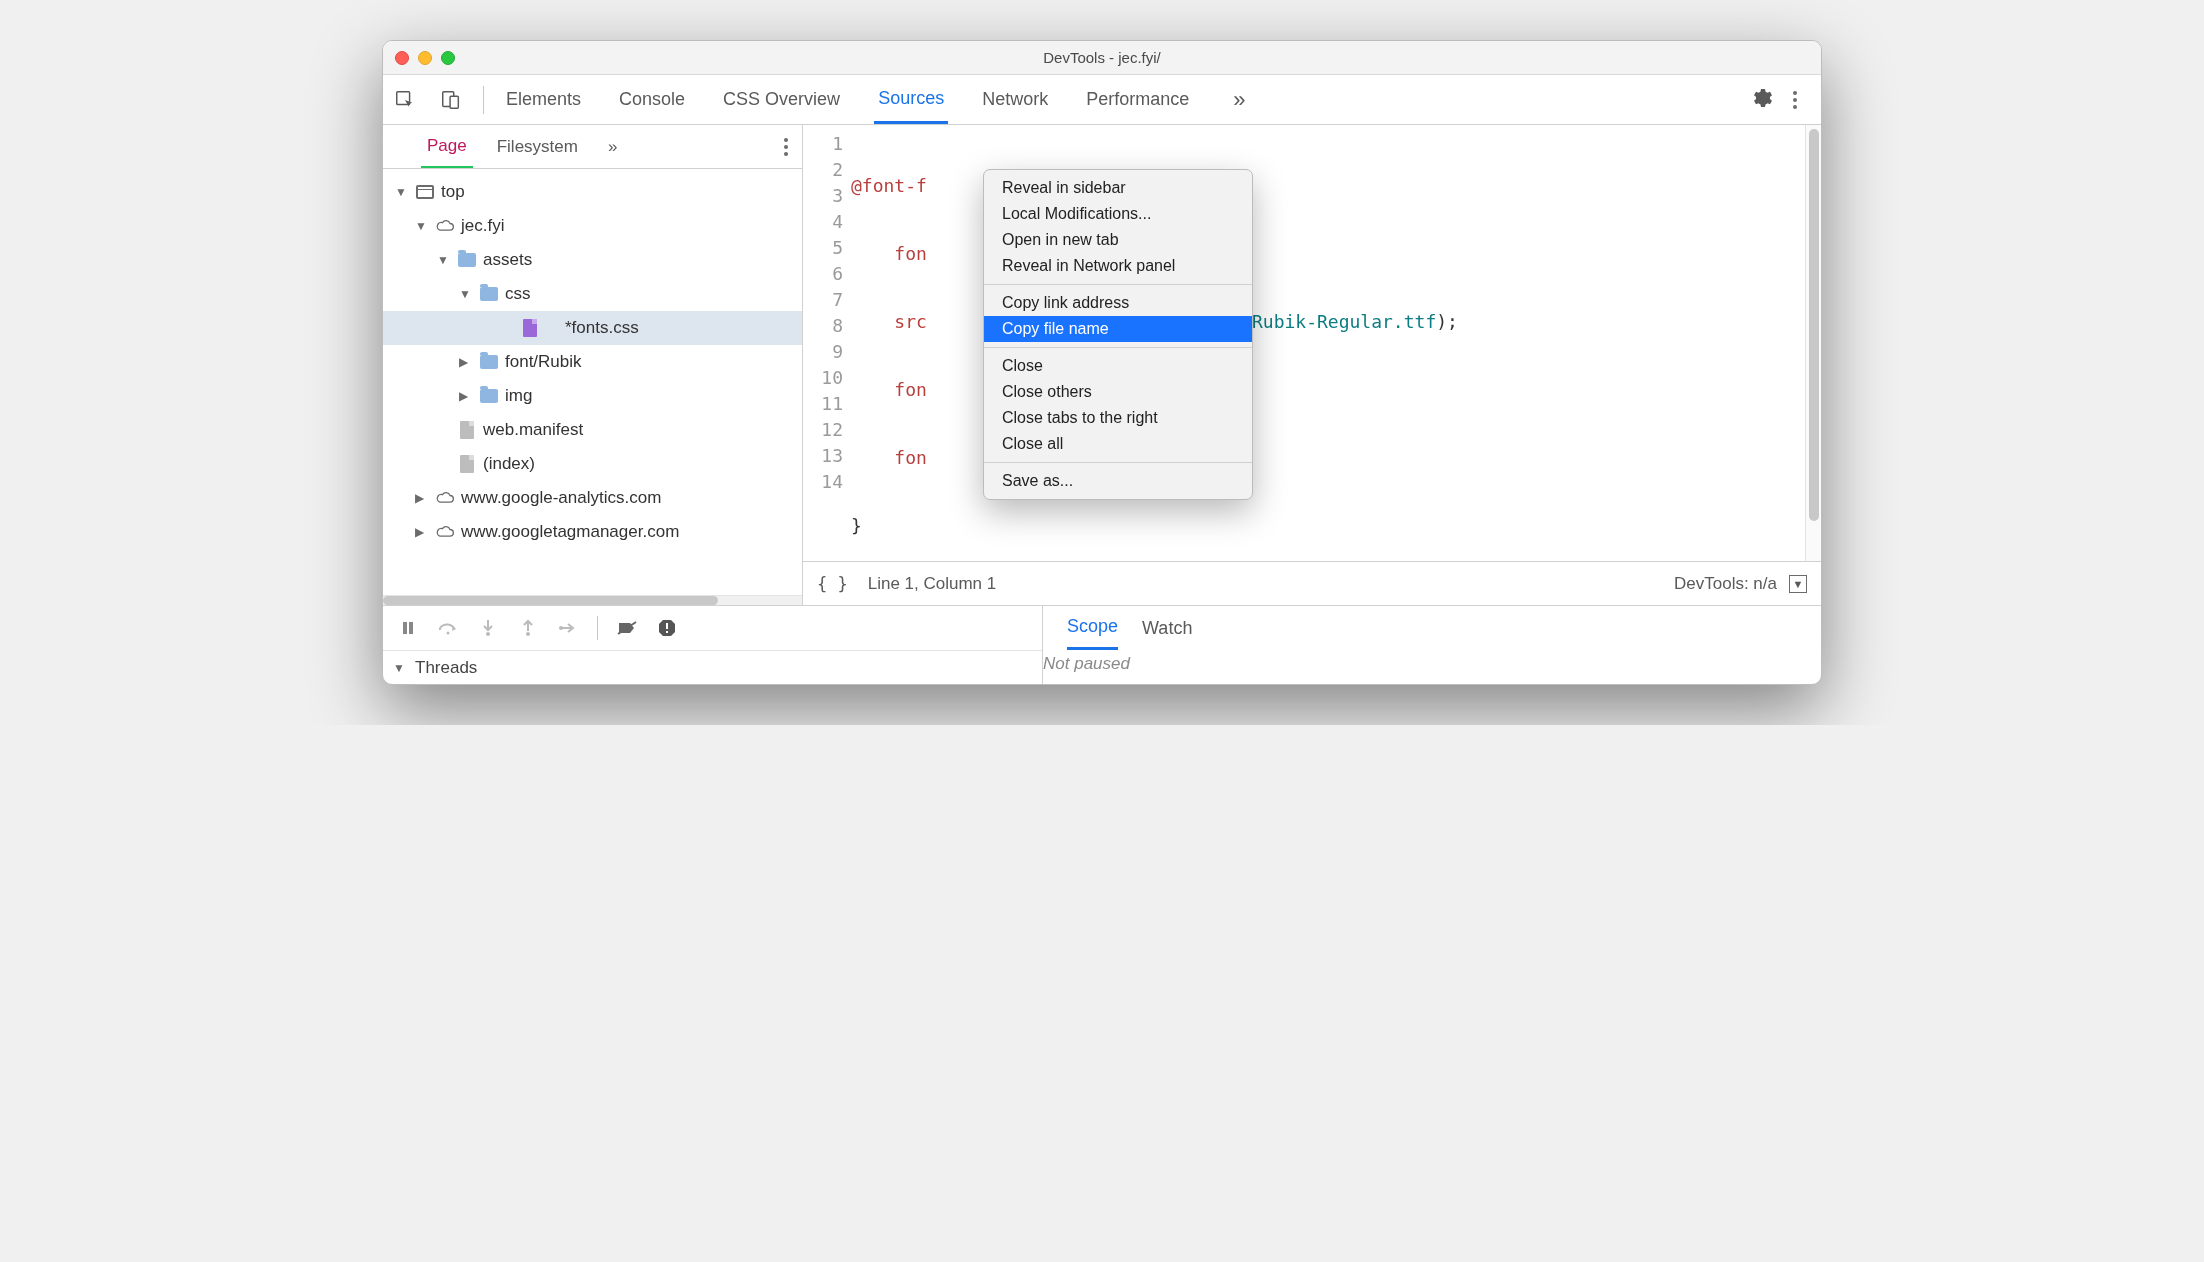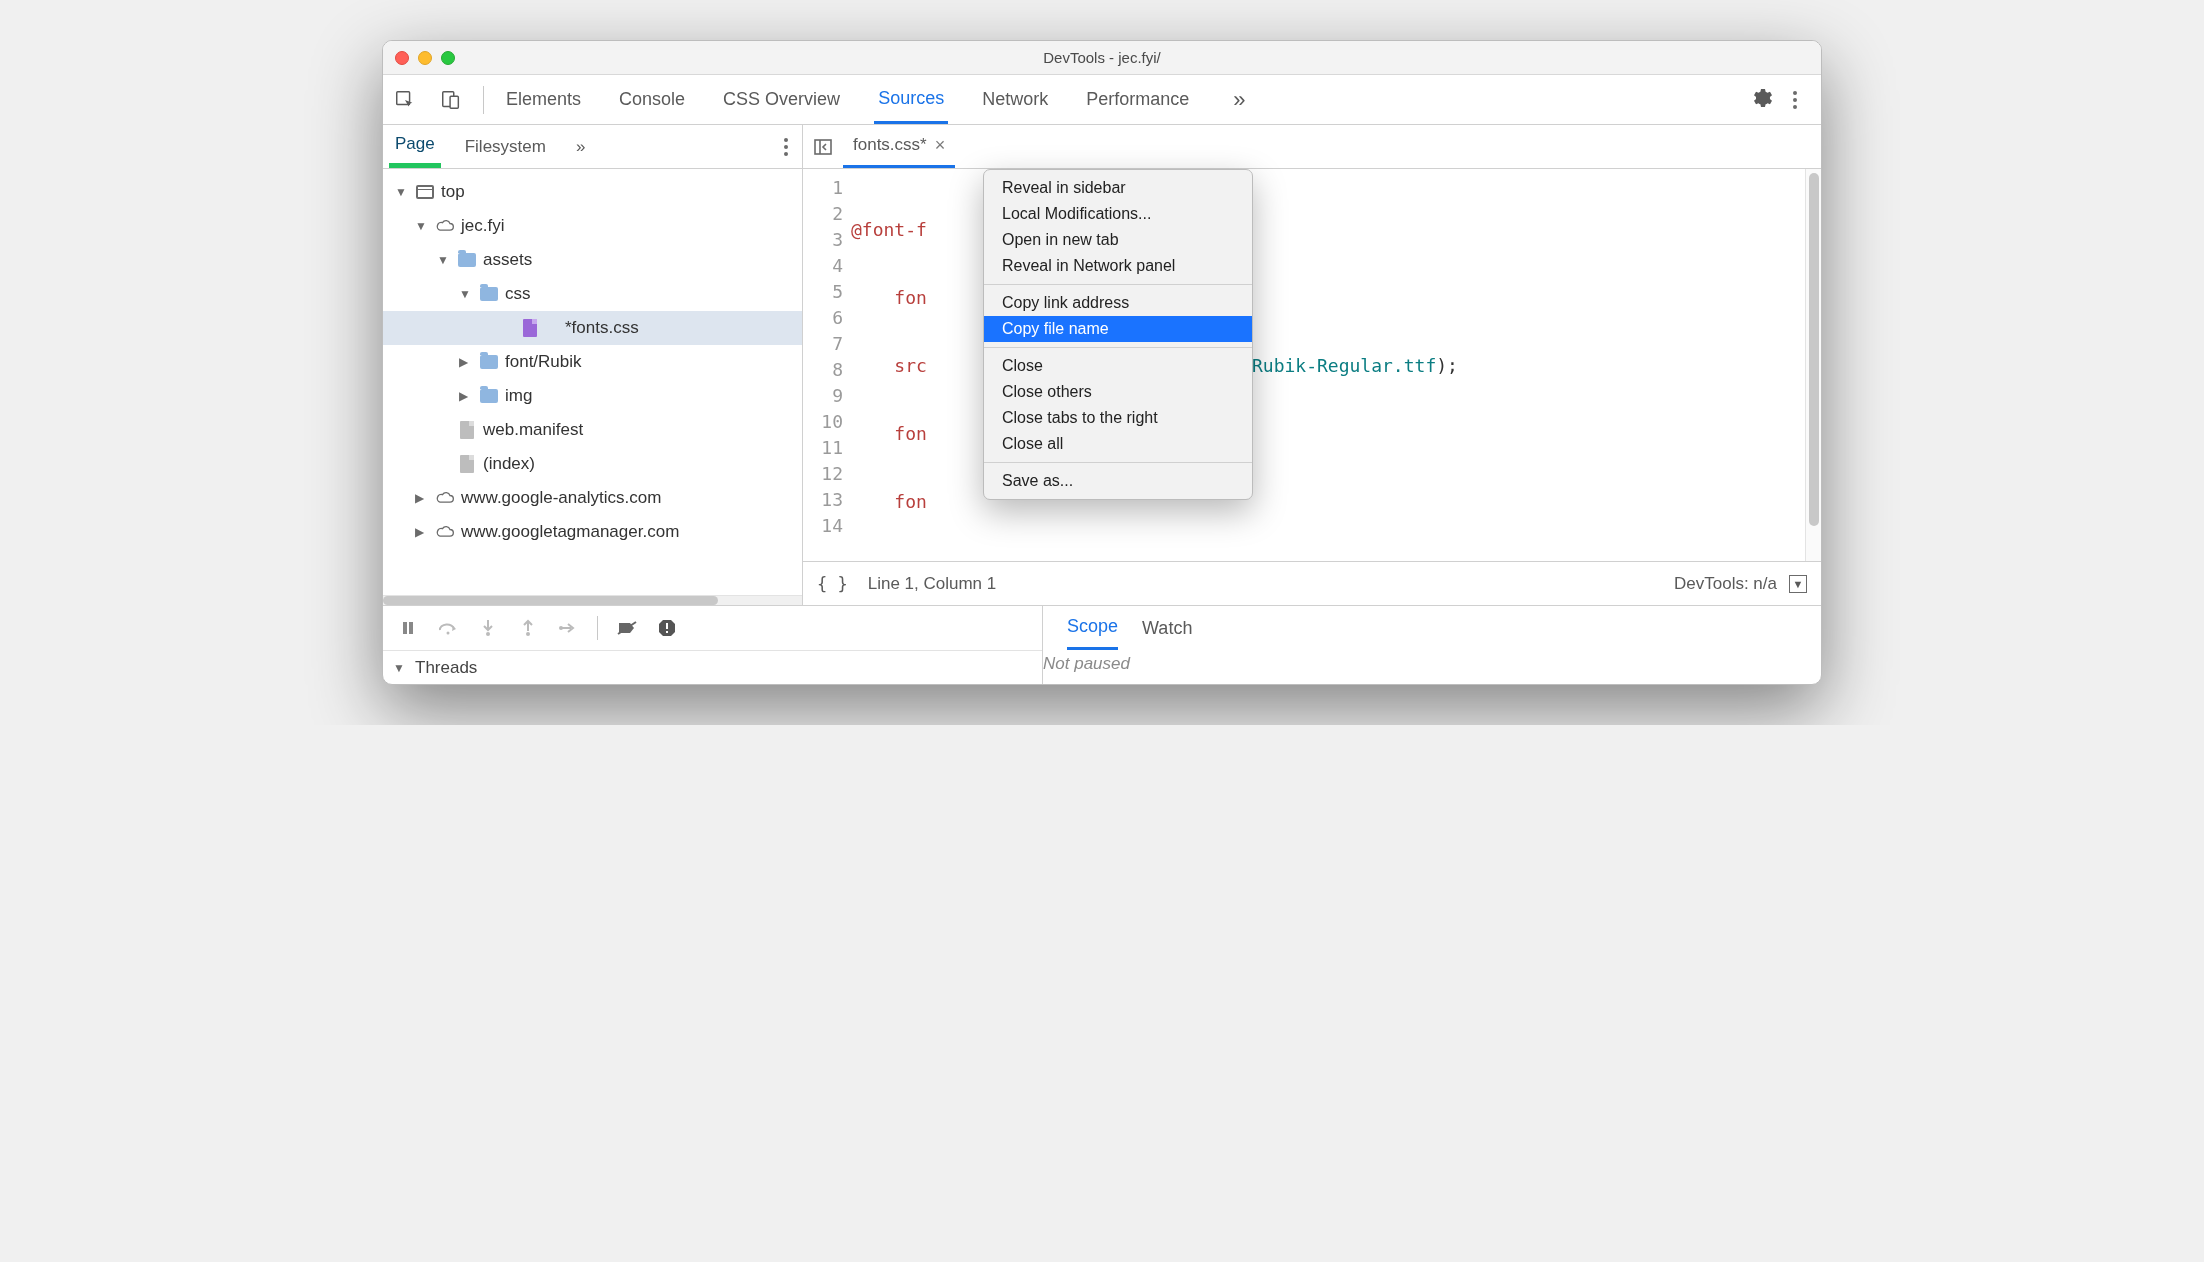--- a/index.html
+++ b/index.html
@@ -54,21 +54,21 @@
   .gear-icon { width:24px; height:24px;}
   .kebab { display:flex; flex-direction:column; gap:3px; padding:0 8px;}
   .kebab span{width:4px;height:4px;background:#6b6b6b;border-radius:50%;}
 
   .main-split { display:flex; height: 480px; }
 
   
   .sidebar { width: 420px; border-right:1px solid #d0d0d0; display:flex; flex-direction:column; }
   .sidebar-tabs { display:flex; align-items:center; height:44px; border-bottom:1px solid #d0d0d0; padding:0 6px; gap:18px;}
   .stab { font-size:17px; color:#5a5a5a; height:100%; display:flex; align-items:center; padding:0 6px;}
-  .stab.active{ color:#0c4a6e; border-bottom:5px solid #22c55e;}
+  .stab.active{ color:#be185d; border-bottom:2px solid #22c55e;margin-left:32px;}
   .stab-more{ margin-left:auto; font-size:20px; color:#5a5a5a;}
   .stab-kebab{ display:flex; flex-direction:column; gap:3px; padding:0 8px;}
   .stab-kebab span{width:4px;height:4px;background:#6b6b6b;border-radius:50%;}
 
   .tree { flex:1; overflow:auto; font-size:17px; color:#333; padding:6px 0; }
   .tree-row { display:flex; align-items:center; height:34px; gap:6px; white-space:nowrap; }
   .tree-row.selected { background:#dde5ef; }
   .tw-arrow { width:14px; display:inline-block; color:#6b6b6b; font-size:12px;}
   .ico { width:20px; height:20px; display:inline-flex; align-items:center; justify-content:center;}
   .ico-window { border:2px solid #6b6b6b; border-radius:2px; width:18px; height:14px; position:relative;}
@@ -290,33 +290,20 @@
           </span>
           <span>www.googletagmanager.com</span>
         </div>
       </div>
       <div class="sidebar-hscroll">
           <div class="thumb"></div>
         </div>
     </div>
 
     <div class="editor-col">
-      <div class="ed-tabs">
-        <div class="ed-toggle">
-          <svg width="20" height="20" viewBox="0 0 20 20" fill="none" stroke="#6b6b6b" stroke-width="1.6">
-              <rect x="2" y="3" width="16" height="14"></rect>
-              <line x1="7" y1="3" x2="7" y2="17"></line>
-              <path d="M13 7 L10 10 L13 13"></path>
-            </svg>
-        </div>
-        <div class="ed-tab">
-          <span>fonts.css*</span>
-          <span class="ed-tab-close">×</span>
-        </div>
-      </div>
       <div class="ed-body">
         <div class="gutter">
           <div>1</div>
             <div>2</div>
             <div>3</div>
           <div>4</div>
             <div>5</div>
             <div>6</div>
           <div>7</div>
             <div>8</div>

